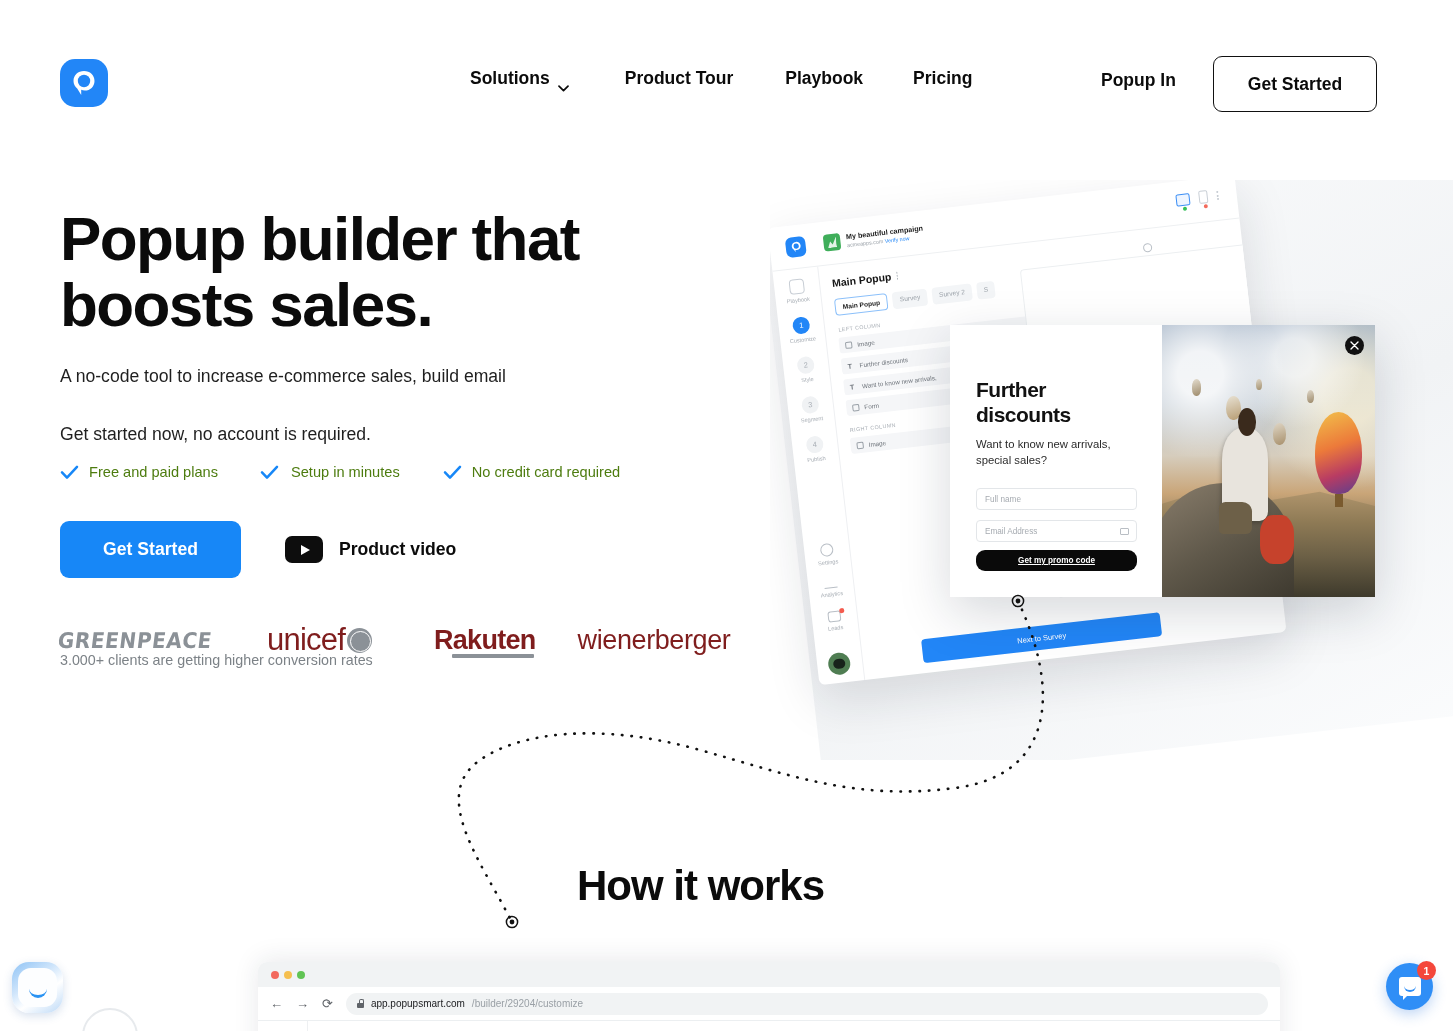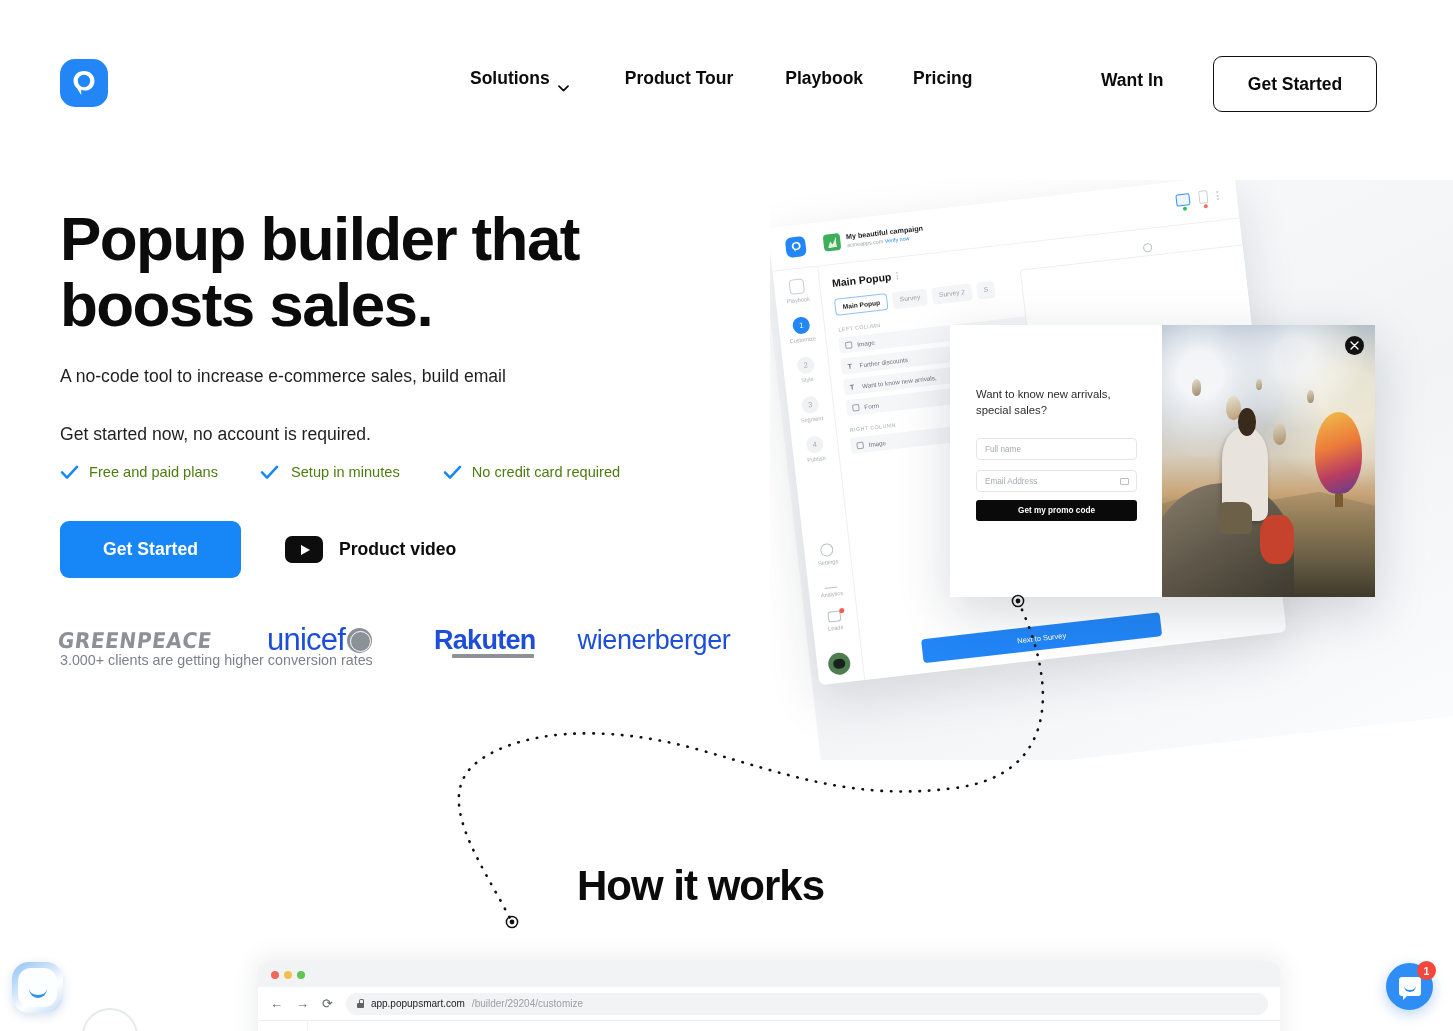--- a/index.html
+++ b/index.html
@@ -89,21 +89,21 @@
   }
   .play-tri {
     width: 0; height: 0; border-left: 9px solid #fff;
     border-top: 5.5px solid transparent; border-bottom: 5.5px solid transparent;
     margin-left: 2px;
   }
   .video-label { font-size: 17.6px; font-weight: bold; color: #0b0b0b; }
 
   
   .clients { position: absolute; left: 58px; top: 622px; display: flex; align-items: center; }
-  .client { color: #1d4ed8; white-space: nowrap; }
+  .client { color: #7f1d1d; white-space: nowrap; }
   .c-greenpeace {
     font-size: 20px; font-weight: bold; letter-spacing: 0.6px;
     font-family: "DejaVu Sans", sans-serif;
     transform: skewX(-7deg) scaleY(1.08); color: #8b9197;
   }
   .c-unicef { font-size: 31px; font-weight: normal; letter-spacing: -0.8px; display: flex; align-items: center; gap: 2px; }
   .unicef-emblem { width: 25px; height: 25px; border-radius: 50%; background: #8b9197; position: relative; display:inline-block; }
   .unicef-emblem::after {
     content: ""; position: absolute; left: 3px; top: 3px; width: 19px; height: 19px;
     border-radius: 50%; border: 1.5px solid #fff;
@@ -218,23 +218,23 @@
   .pp-input {
     width: 161px; height: 22px; border: 1px solid #e3e6e9; border-radius: 4px;
     margin-top: 10px; display: flex; align-items: center; padding: 0 8px;
     font-size: 8.2px; color: #a6abb1; position: relative;
   }
   .pp-input.first { margin-top: 20px; }
   .mail-ico { position: absolute; right: 7px; width: 9px; height: 7px; border: 1px solid #b9bec4; border-radius: 1px; }
   .mail-ico::after { content:""; position:absolute; left:0; top:0; width:9px; height:5px;
     border-bottom:1px solid #b9bec4; transform: skewY(0deg); clip-path: polygon(0 0,50% 100%,100% 0); }
   .pp-btn {
-    width: 161px; height: 21px; background: #0a0a0a; border-radius: 3px; margin-top: 8px;
+    width: 161px; height: 21px; background: #0a0a0a; border-radius: 9px; margin-top: 8px;
     color: #fff; font-size: 8.2px; font-weight: bold;
-    display: flex; align-items: center; justify-content: center;
+    display: flex; align-items: center; justify-content: center; text-decoration: underline;
   }
   .pp-img { width: 213px; position: relative; overflow: hidden; }
   .pp-sky {
     position:absolute; inset:0;
     background:
       radial-gradient(circle at 18% 18%, rgba(255,255,255,.85) 0 8%, rgba(255,255,255,0) 30%),
       radial-gradient(circle at 62% 12%, rgba(255,255,255,.7) 0 7%, rgba(255,255,255,0) 26%),
       radial-gradient(circle at 88% 26%, rgba(255,244,214,.7) 0 10%, rgba(255,255,255,0) 34%),
       linear-gradient(180deg, #9fb0c4 0%, #b9c4cf 28%, #d6cdbd 48%, #c9a578 62%, #8d7a5a 74%, #6b5f49 86%, #4a4336 100%);
   }
@@ -373,21 +373,21 @@
         <span>Product Tour</span>
       </div>
       <div class="nav-item nav-gap-3">
         <span>Playbook</span>
       </div>
       <div class="nav-item">
         <span>Pricing</span>
       </div>
     </nav>
 
-    <div class="signin">Want In</div>
+    <div class="signin">Popup In</div>
     <button class="get-started-outline">Get Started</button>
   </header>
 
   <h1 class="hero-title">
     <span>Popup builder that</span><br>
     <span>boosts sales.</span>
   </h1>
 
   <p class="hero-sub">
     <span>A no-code tool to increase e-commerce sales, build email</span><br>
@@ -567,20 +567,24 @@
 
           <div class="b-canvas"></div>
           <div class="b-next">Next to Survey</div>
         </div>
       </div>
     </div>
   </div>
 
   <div class="popup-prev">
     <div class="pp-left">
+      <div class="pp-h">
+        <span>Further</span><br>
+        <span>discounts</span>
+      </div>
       <div class="pp-sub">
         <span>Want to know new arrivals,</span>
         <span>special sales?</span>
       </div>
       <div class="pp-input first">
         <span>Full name</span>
       </div>
       <div class="pp-input">
         <span>Email Address</span>
         <span class="mail-ico"></span>

